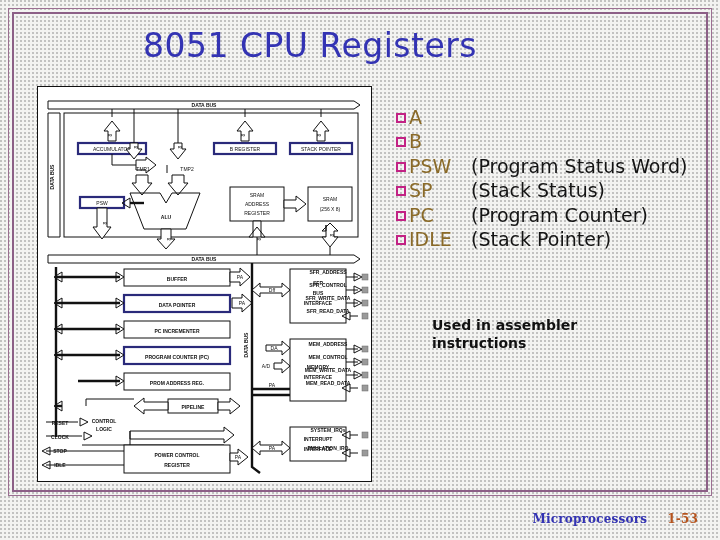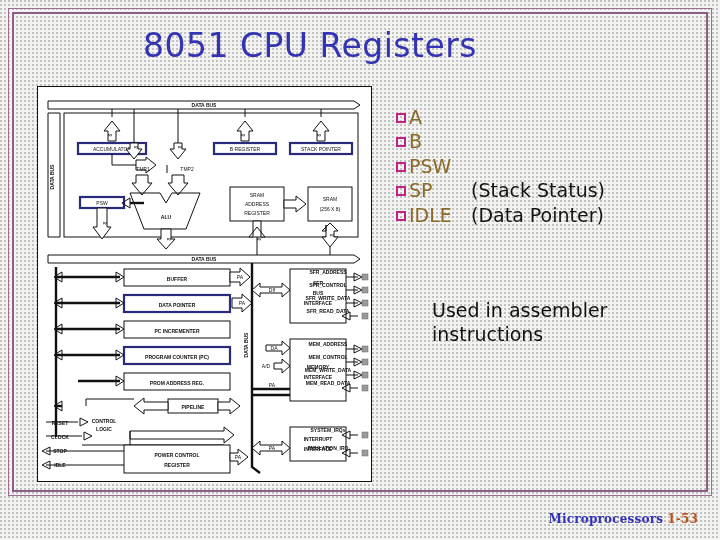--- a/index.html
+++ b/index.html
@@ -65,42 +65,42 @@
   .bname{
     color:#8a6a28;
     display:inline-block;
     width:62px;
     flex:0 0 auto;
   }
   .bdesc{color:#141414;}
 
   
   #note{
-    position:absolute;left:432px;top:298px;width:260px;
-    font-size:19px;line-height:1.28;color:#111;
+    position:absolute;left:432px;top:317px;width:260px;
+    font-size:14px;line-height:1.28;color:#111;font-weight:bold;
   }
 
   
   #footer-left{
     position:absolute;left:46px;bottom:14px;
     font-family:"DejaVu Serif", serif;
     font-style:italic;
     font-size:12.5px;
     color:#3333b3;
     letter-spacing:0.2px;
   }
   #footer-right{
     position:absolute;right:22px;bottom:14px;
     font-family:"DejaVu Serif", serif;
     font-weight:bold;
     font-size:12px;
     color:#3333b3;
     letter-spacing:0.2px;
   }
-  #footer-right .pg{color:#b5531d;margin-left:4px;}
+  #footer-right .pg{color:#b5531d;margin-left:20px;}
 
   
   #diagram{
     position:absolute;left:37px;top:86px;
     width:335px;height:396px;
     background:#ffffff;
     border:1.6px solid #111;
     box-sizing:border-box;
   }
   #diagram svg{display:block;}
@@ -365,30 +365,36 @@
       <span class="bname">A</span>
     </div>
     <div class="brow">
       <span class="bsq"></span>
       <span class="bname">B</span>
       <span class="bdesc"></span>
     </div>
     <div class="brow">
       <span class="bsq"></span>
       <span class="bname">PSW</span>
+      <span class="bdesc">(Program Status Word)</span>
     </div>
     <div class="brow">
       <span class="bsq"></span>
       <span class="bname">SP</span>
       <span class="bdesc">(Stack Status)</span>
     </div>
     <div class="brow">
       <span class="bsq"></span>
+      <span class="bname">PC</span>
+      <span class="bdesc">(Program Counter)</span>
+    </div>
+    <div class="brow">
+      <span class="bsq"></span>
       <span class="bname">IDLE</span>
-      <span class="bdesc">(Data Pointer)</span>
+      <span class="bdesc">(Stack Pointer)</span>
     </div>
   </div>
 
   <div id="note">
     <div>Used in assembler</div>
     <div>instructions</div>
   </div>
 
   <div id="footer-right">
     <span>Microprocessors</span><span class="pg">1-53</span>

